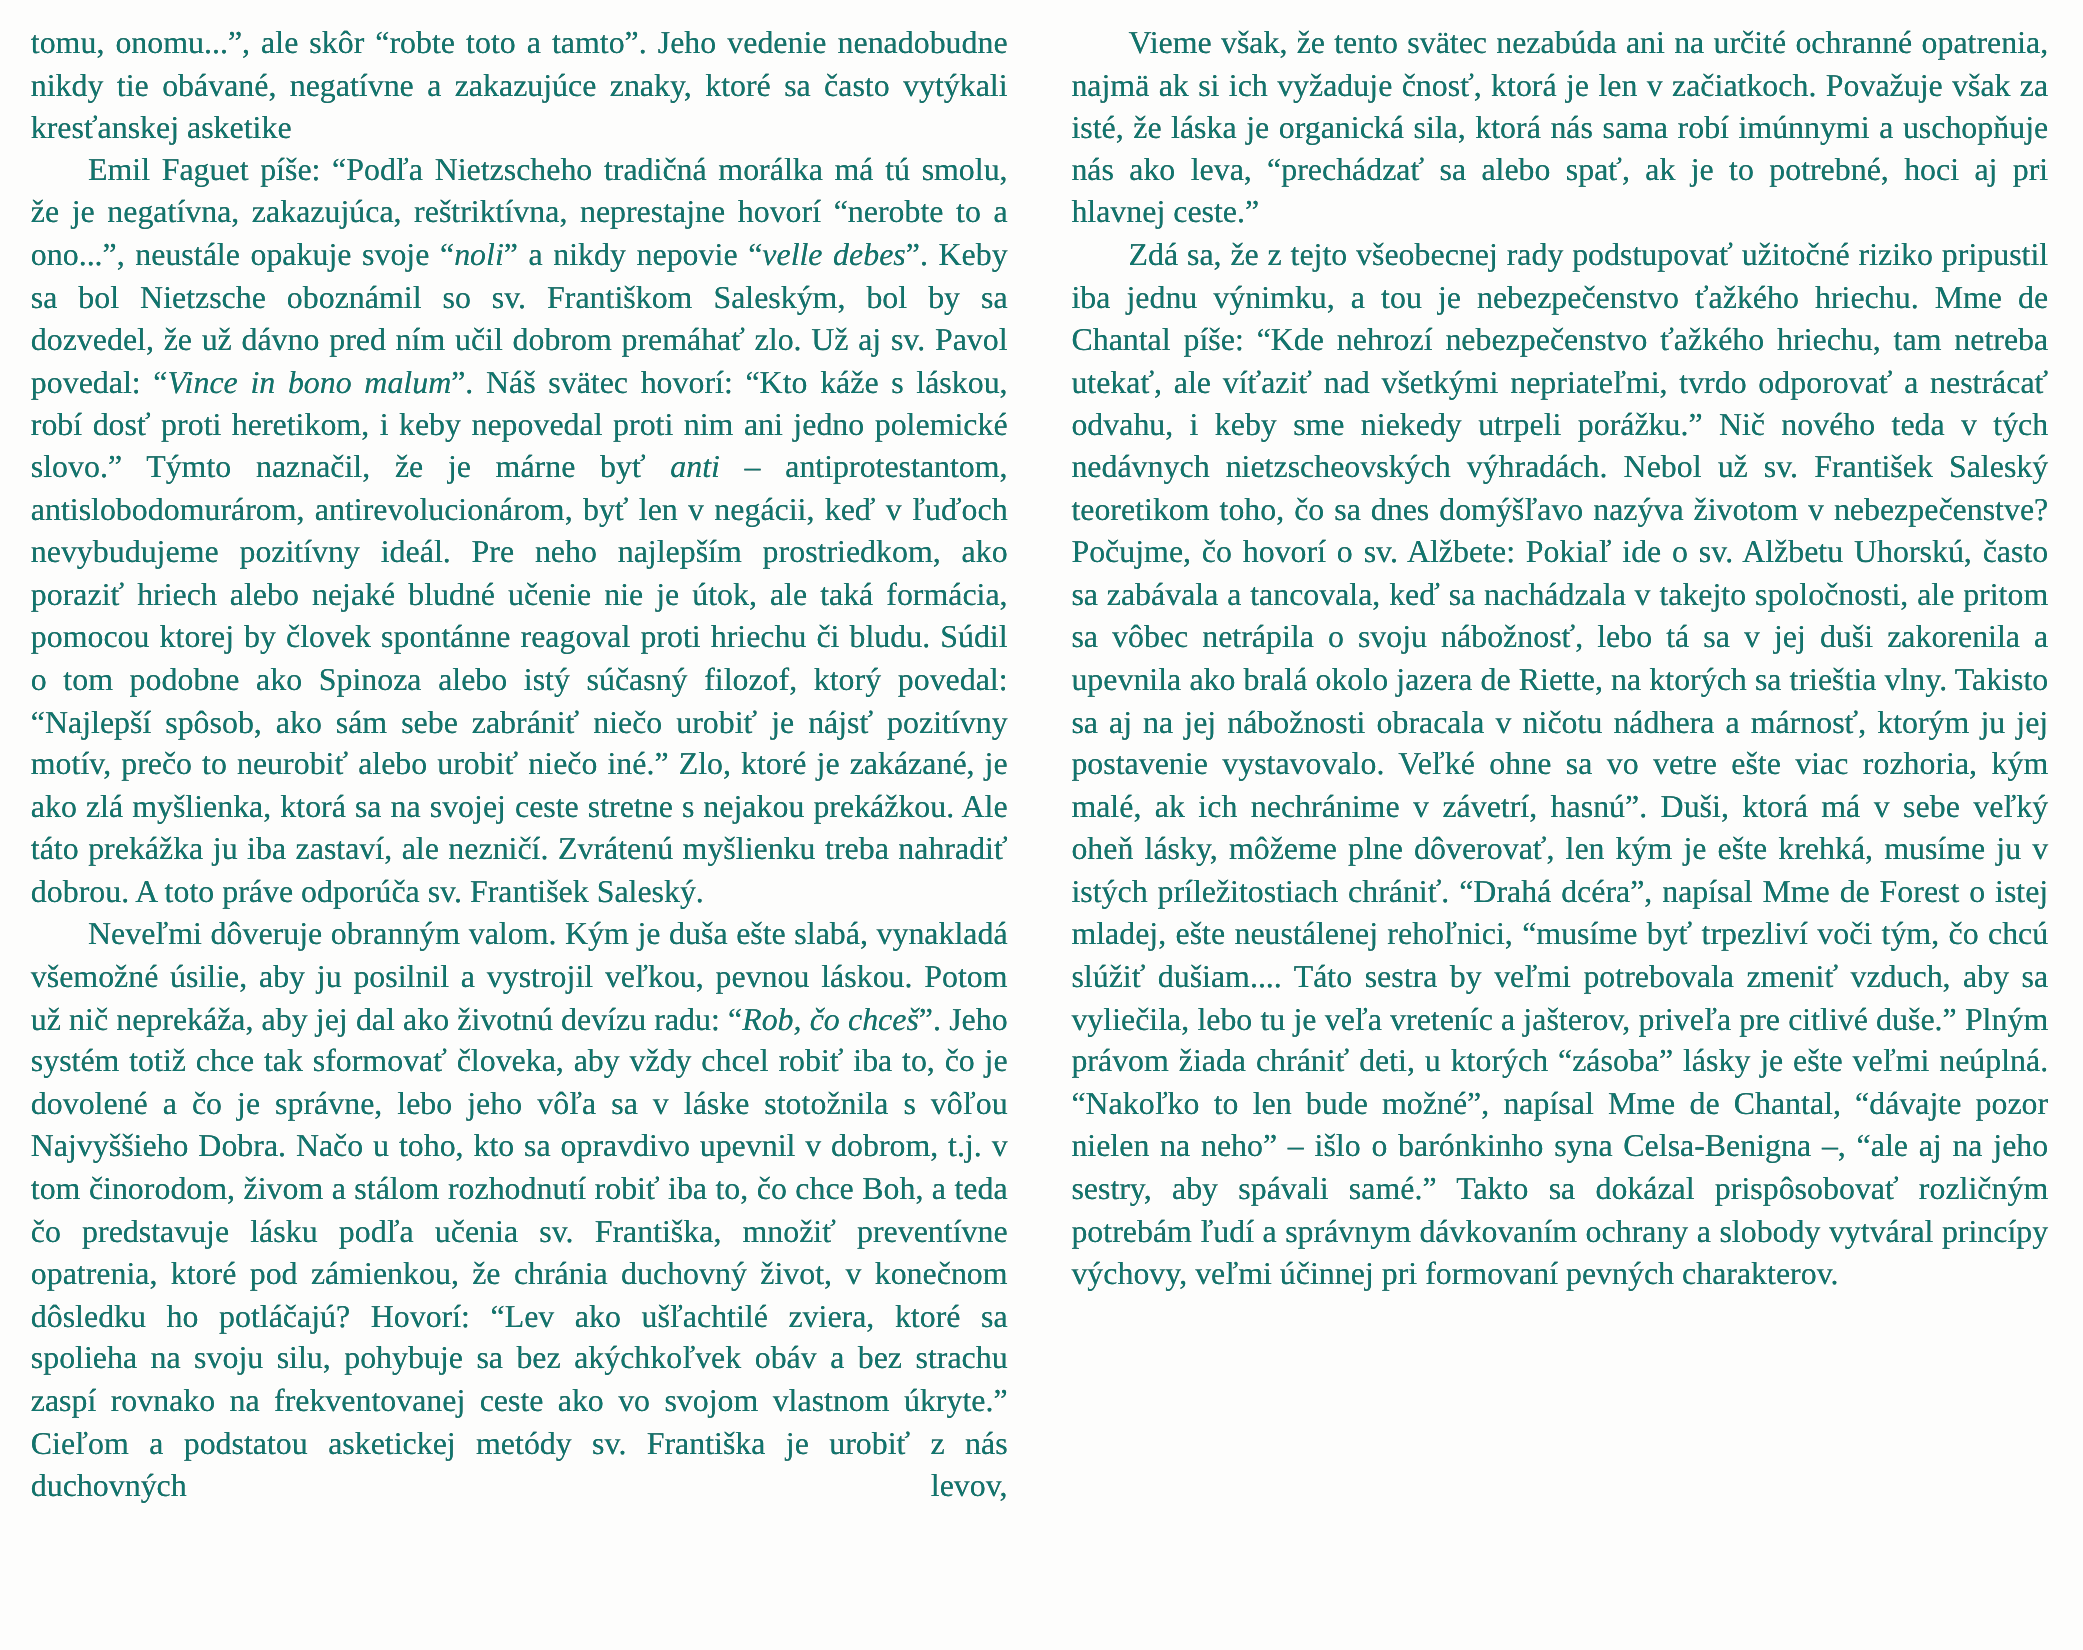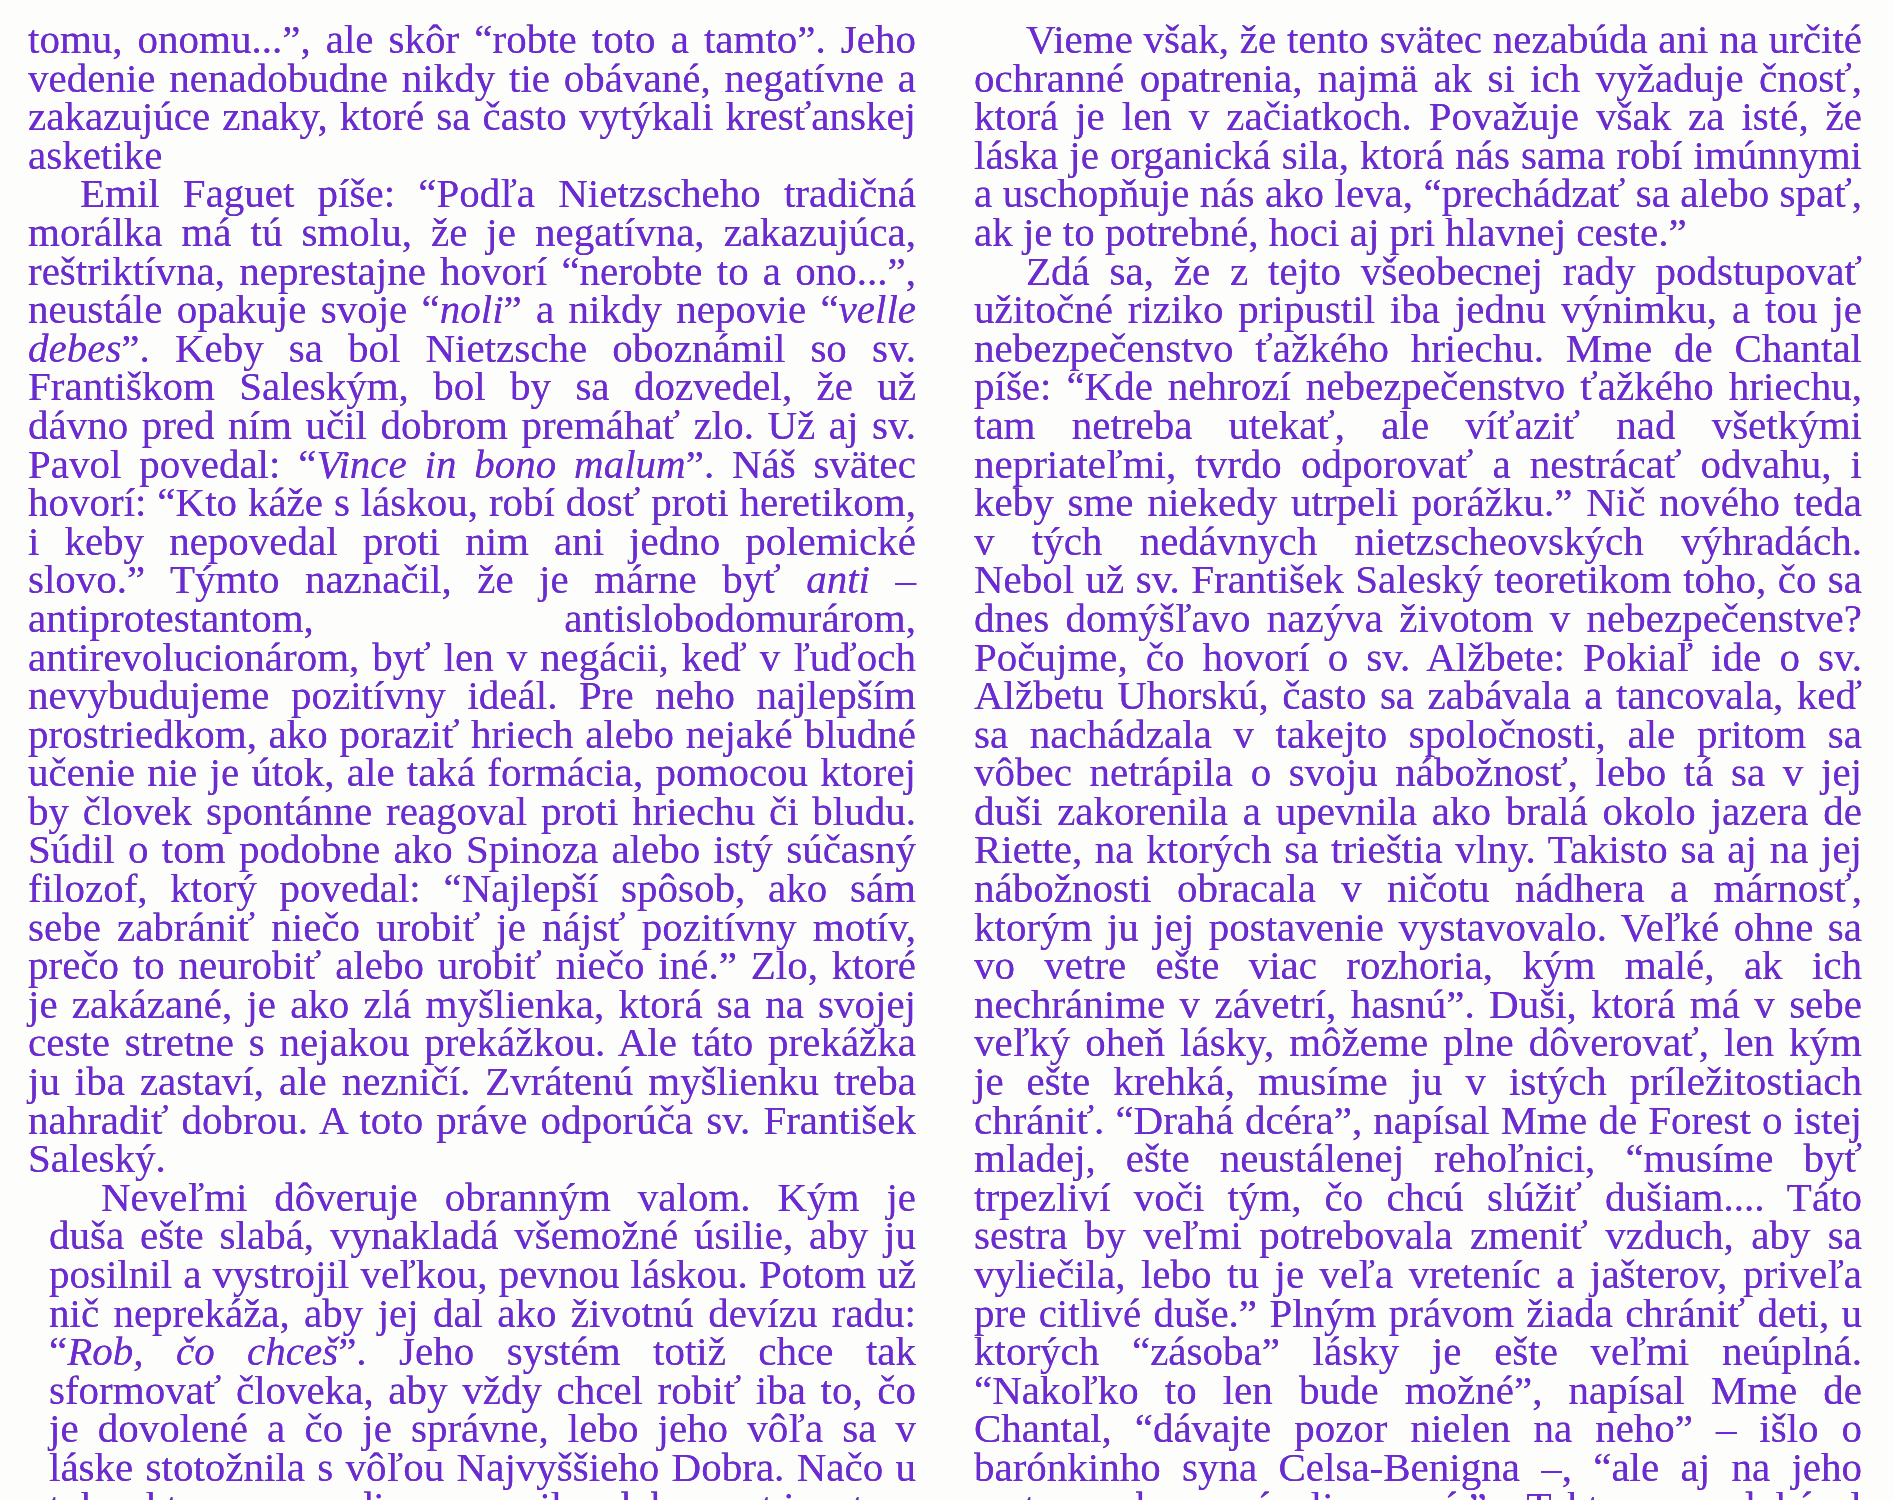--- a/index.html
+++ b/index.html
@@ -13,43 +13,42 @@
     overflow: hidden;
   }
   .page {
     box-sizing: border-box;
     width: 100%;
     height: 100%;
     padding: 20px 32px 0 28px;
     display: flex;
     gap: 58px;
     font-family: "Liberation Serif", "DejaVu Serif", serif;
-    font-size: 41px;
+    font-size: 29px;
     line-height: 38.6px;
-    color: #6d28d9;
+    color: #0f766e;
   }
   .column {
     flex: 1 1 0;
     text-align: justify;
     text-justify: inter-word;
     hyphens: none;
     
     text-shadow: 0 0 0.5px rgba(0,0,0,0.65);
   }
   .column p {
     margin: 0;
     text-indent: 52px;
   }
   .column p.no-indent {
     text-indent: 0;
   }
   .column p.continues {
     
     text-align-last: justify;
-    margin-left: 21px;
   }
   .column em {
     font-style: italic;
   }
 </style>
 </head>
 <body>
 
 <div class="page">
   <div class="column">

